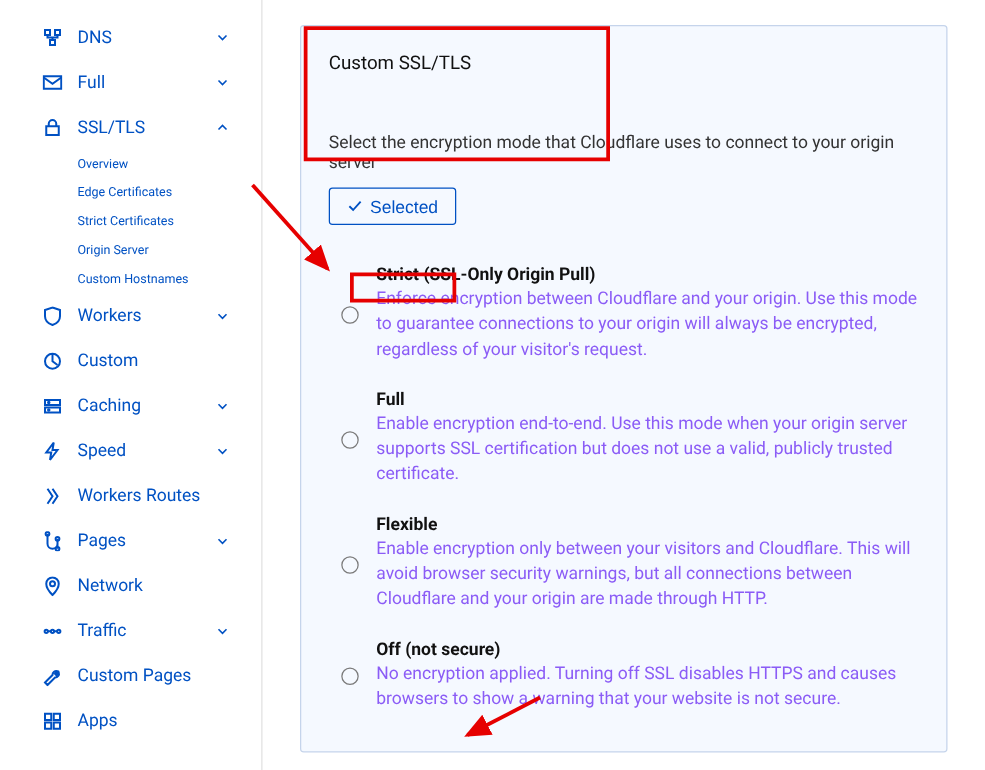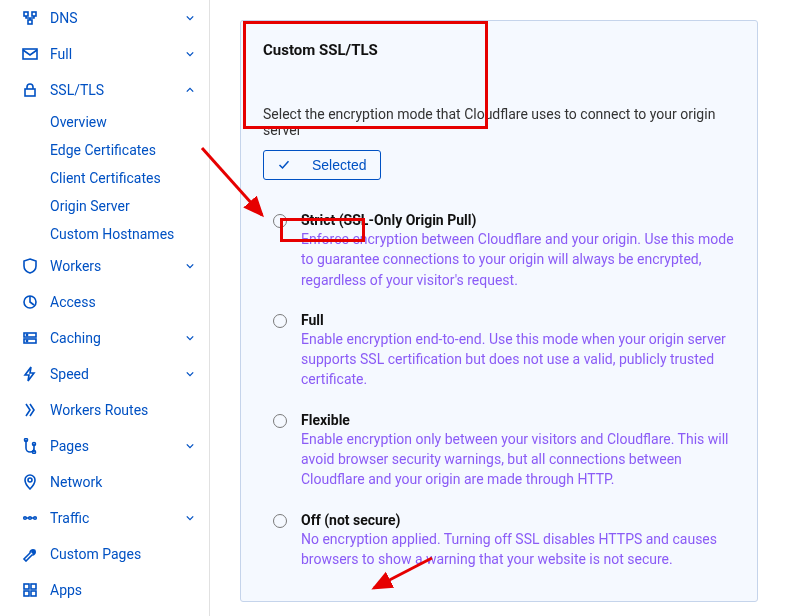--- a/index.html
+++ b/index.html
@@ -12,21 +12,21 @@
       height: 616px;
       overflow: hidden;
       position: relative;
     }
     .layout { display: flex; height: 100%; }
     
     
     .sidebar {
       width: 210px;
       border-right: 1px solid #e1e1e1;
-      padding: 0;
+      padding: 12px;
       overflow-y: auto;
     }
     .nav-item {
       display: flex;
       align-items: center;
       padding: 10px 14px 10px 22px;
       color: #0051c3;
       cursor: pointer;
       position: relative;
     }
@@ -46,56 +46,56 @@
       height: 10px;
       display: flex;
       align-items: center;
       justify-content: center;
     }
     .nav-sub {
       padding-left: 50px;
       padding-top: 6px;
       padding-bottom: 6px;
       color: #0051c3;
-      font-size: 14px;
+      font-size: 10px;
       cursor: pointer;
     }
     
     
     .main {
       flex: 1;
       padding: 20px 30px;
       position: relative;
     }
     .card {
       border: 1px solid #c5d4eb;
       background: #f5f9ff;
       border-radius: 3px;
       padding: 20px 22px;
     }
     .card-header { margin-bottom: 22px; }
-    .card-title { font-size: 15px; font-weight: 700; margin-bottom: 4px; color:#111; }
+    .card-title { font-size: 15px; font-weight: 400; margin-bottom: 4px; color:#111; }
     .card-sub { font-size: 14px; color: #333; margin-top: 47px; }
     .selected-btn {
       display: inline-flex;
       align-items: center;
-      gap: 22px;
+      gap: 6px;
       border: 1px solid #0051c3;
       color: #0051c3;
       background: transparent;
       border-radius: 3px;
       padding: 6px 14px;
       font-size: 14px;
       margin-top: 12px;
       cursor: default;
     }
     .options { margin-top: 10px; }
     .option {
       display: flex;
-      align-items: flex-start;
+      align-items: center;
       gap: 14px;
       padding: 10px 0 12px 10px;
     }
     .radio {
       width: 14px; height: 14px; border-radius: 50%;
       border: 1.5px solid #7a7a7a; margin-top: 2px;
       position: relative; flex-shrink: 0;
       cursor: pointer;
     }
     .radio.checked::after {
@@ -156,21 +156,21 @@
         </span>
         <span class="nav-label">SSL/TLS</span>
         <span class="nav-chevron">
           <svg viewBox="0 0 10 10" width="8" height="8">
             <path d="M1 7 l4 -4 l4 4" stroke="#0051c3" stroke-width="1.6" fill="none"></path>
           </svg>
         </span>
       </div>
       <div class="nav-sub">Overview</div>
       <div class="nav-sub">Edge Certificates</div>
-      <div class="nav-sub">Client Certificates</div>
+      <div class="nav-sub">Strict Certificates</div>
       <div class="nav-sub">Origin Server</div>
       <div class="nav-sub">Custom Hostnames</div>
       <div class="nav-item">
         <span class="nav-icon">
           <svg viewBox="0 0 16 16" width="16" height="16">
             <path d="M8 1 l6 2 v5 c0 4 -3 6 -6 7 c-3 -1 -6 -3 -6 -7 v-5 z"></path>
           </svg>
         </span>
         <span class="nav-label">Workers</span>
         <span class="nav-chevron">
@@ -179,21 +179,21 @@
           </svg>
         </span>
       </div>
       <div class="nav-item">
         <span class="nav-icon">
           <svg viewBox="0 0 16 16" width="16" height="16">
             <circle cx="8" cy="8" r="6"></circle>
             <path d="M8 2 v6 l4 3"></path>
           </svg>
         </span>
-        <span class="nav-label">Access</span>
+        <span class="nav-label">Custom</span>
       </div>
       <div class="nav-item">
         <span class="nav-icon">
           <svg viewBox="0 0 16 16" width="16" height="16">
             <rect x="2" y="3" width="12" height="4"></rect>
             <rect x="2" y="9" width="12" height="4"></rect>
             <circle cx="5" cy="5" r="0.6" fill="#0051c3"></circle>
             <circle cx="5" cy="11" r="0.6" fill="#0051c3"></circle>
           </svg>
         </span>

